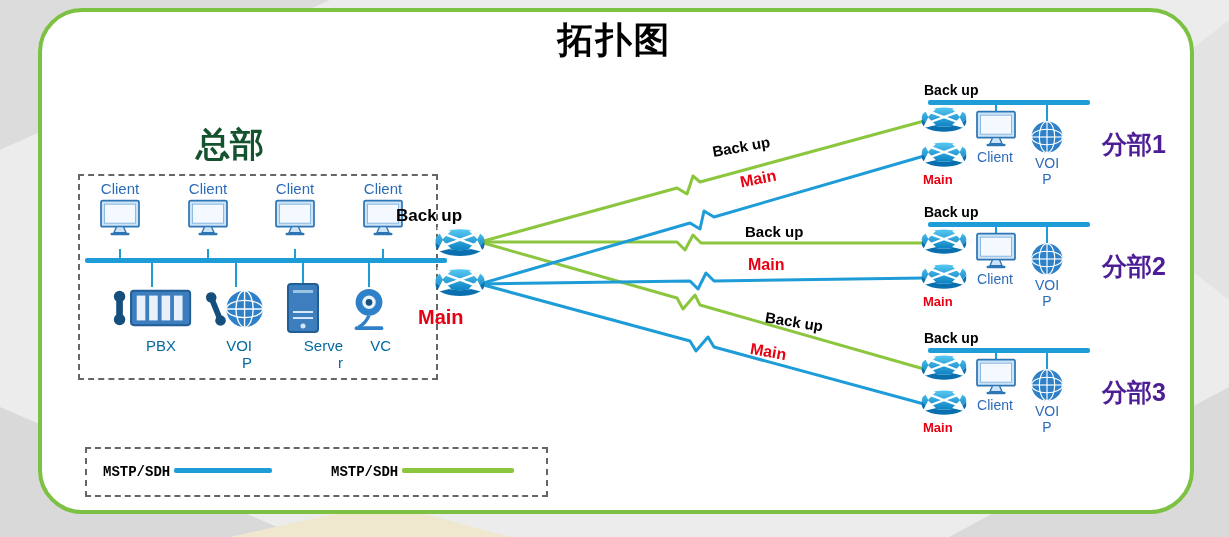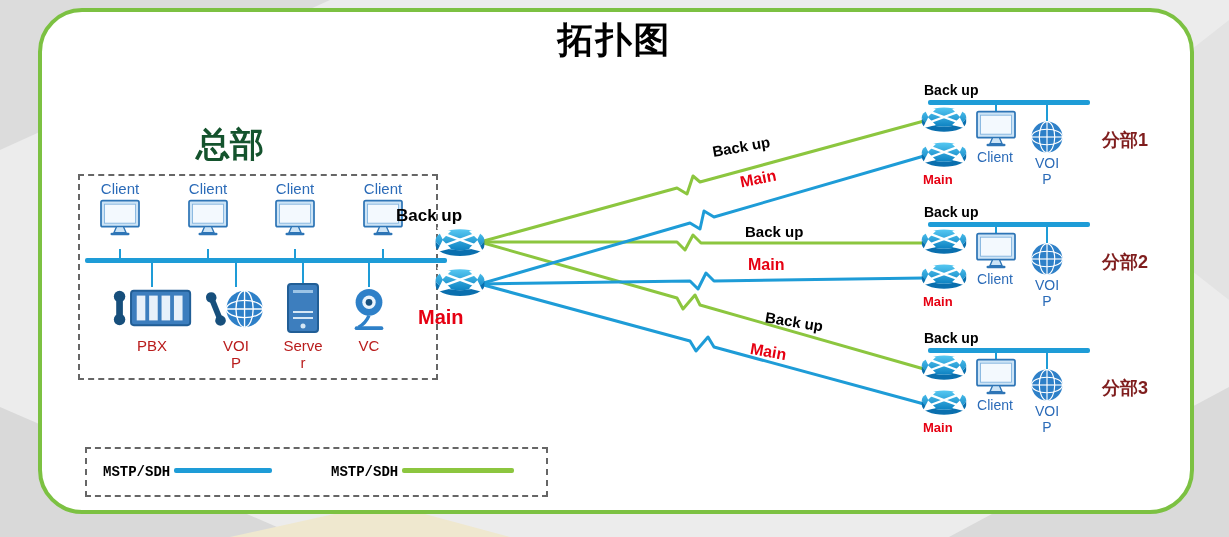--- a/index.html
+++ b/index.html
@@ -28,21 +28,21 @@
   
   .hq-label { position:absolute; left:140px; top:122px; width:180px; text-align:center; font-size:34px; font-weight:bold; color:#14532d; }
   .hq-box { position:absolute; left:78px; top:174px; width:360px; height:206px; border:2px dashed #666; }
   .hq-bus { position:absolute; left:85px; top:258px; width:362px; height:5px; background:#1E9CD7; border-radius:2px; }
   .v-stub { position:absolute; width:2px; background:#1E9CD7; }
   .hq-client { position:absolute; top:181px; width:64px; text-align:center; }
   .dev-label { color:#2B6BB8; font-size:15px; line-height:1.12; word-break:break-all; margin:0 auto; text-align:center; }
   .hq-client .dev-label { width:46px; }
   .hq-client svg { width:42px; height:38px; margin-top:1px; }
   .hq-dev { position:absolute; }
-  .hq-dev-label { position:absolute; top:338px; color:#b91c1c; font-size:15px; line-height:1.12; word-break:break-all; text-align:center; }
+  .hq-dev-label { position:absolute; top:338px; color:#0369a1; font-size:15px; line-height:1.12; word-break:break-all; text-align:right; }
 
   .router { position:absolute; width:52px; height:38px; }
   .hq-backup-label { position:absolute; left:396px; top:206px; font-size:17px; font-weight:bold; color:#000; }
   .hq-main-label { position:absolute; left:418px; top:306px; font-size:20px; font-weight:bold; color:#E60012; }
 
   
   .links-svg { position:absolute; left:0; top:0; }
   .link-label { position:absolute; font-size:15px; font-weight:bold; color:#000; white-space:nowrap; }
   .link-label.main { color:#E60012; font-size:16px; }
 
@@ -52,21 +52,21 @@
   .b-bus { position:absolute; left:8px; top:18px; width:162px; height:5px; background:#1E9CD7; border-radius:2px; }
   .b-router-top { position:absolute; left:0; top:21px; width:48px; height:34px; }
   .b-router-bottom { position:absolute; left:0; top:56px; width:48px; height:34px; }
   .b-main-label { position:absolute; left:3px; top:90px; font-size:13px; font-weight:bold; color:#E60012; }
   .b-client { position:absolute; left:55px; top:28px; width:42px; height:38px; }
   .b-globe { position:absolute; left:110px; top:38px; width:34px; height:34px; }
   .b-stub1 { left:75px; top:22px; height:7px; }
   .b-stub2 { left:126px; top:22px; height:17px; }
   .b-client-label { position:absolute; left:54px; top:68px; width:42px; color:#2B6BB8; font-size:14px; line-height:1.12; word-break:break-all; text-align:center; }
   .b-voip-label { position:absolute; left:112px; top:74px; width:30px; color:#2B6BB8; font-size:14px; line-height:1.12; word-break:break-all; text-align:center; }
-  .b-name { position:absolute; left:182px; top:46px; font-size:18px; font-weight:bold; color:#7f1d1d; white-space:nowrap; }
+  .b-name { position:absolute; left:182px; top:46px; font-size:25px; font-weight:bold; color:#4c1d95; white-space:nowrap; }
   .branch .v-stub { position:absolute; width:2px; background:#1E9CD7; }
 
   
   .legend { position:absolute; left:85px; top:447px; width:463px; height:50px; border:2px dashed #666;font-family:Liberation Mono, monospace; }
   .legend-label { position:absolute; top:15px; font-size:14px; font-weight:bold; color:#000; }
   .legend-bar { position:absolute; top:19px; }
 </style>
 </head>
 <body>
 
@@ -221,21 +221,21 @@
     </svg>
   <svg class="hq-dev" style="left:285px; top:282px; width:36px; height:52px;">
       <use href="#sym-server"></use>
     </svg>
   <svg class="hq-dev" style="left:347px; top:286px; width:44px; height:46px;">
       <use href="#sym-camera"></use>
     </svg>
 
   <div class="hq-dev-label" style="left:128px; width:48px;">PBX</div>
   <div class="hq-dev-label" style="left:220px; width:32px;">VOIP</div>
-  <div class="hq-dev-label" style="left:281px; width:44px;">Server</div>
+  <div class="hq-dev-label" style="left:299px; width:44px;">Server</div>
   <div class="hq-dev-label" style="left:347px; width:44px;">VC</div>
 
   <div class="hq-backup-label">Back up</div>
   <svg class="router" style="left:434px; top:224px;">
       <use href="#sym-router"></use>
     </svg>
   <svg class="router" style="left:434px; top:264px;">
       <use href="#sym-router"></use>
     </svg>
   <div class="hq-main-label">Main</div>

